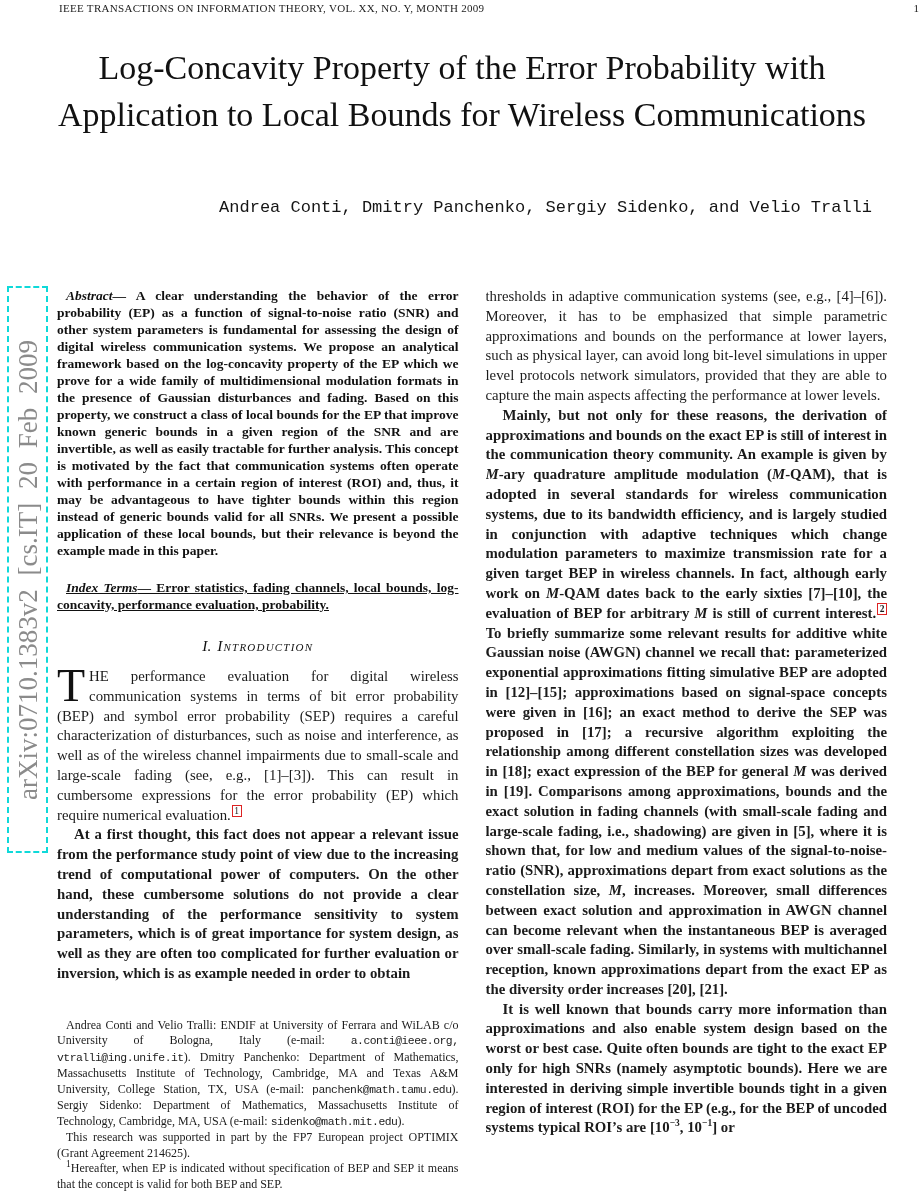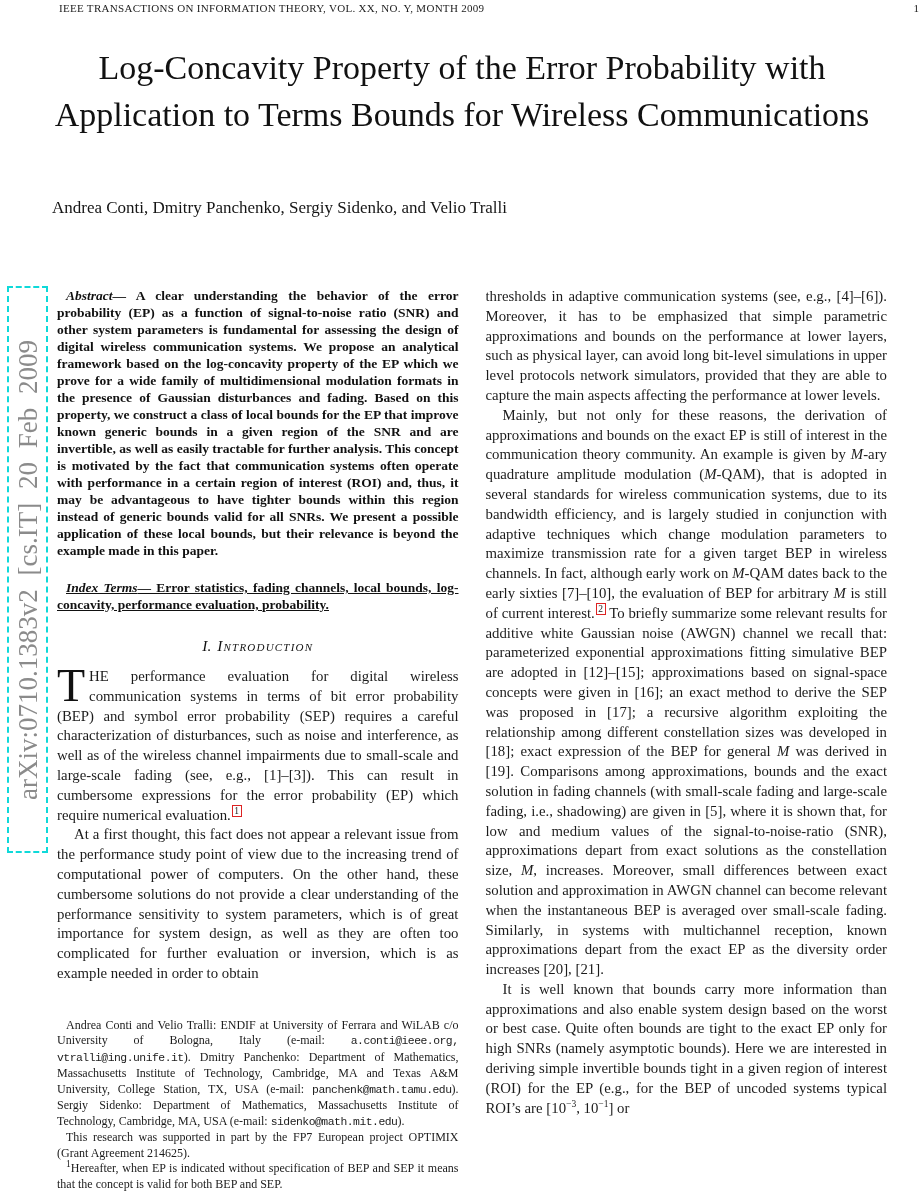--- a/index.html
+++ b/index.html
@@ -23,21 +23,21 @@
     font-size: 11px; color: #222;
   }
 
   .title {
     position: absolute; top: 44px; left: 52px; width: 820px;
     text-align: center; font-size: 34px; line-height: 47px;
     font-weight: normal; color: #111;
   }
   .authors {
     position: absolute; top: 198px; left: 52px; width: 820px;
-    text-align: left; font-size: 17px; color: #151515;
+    text-align: right; font-size: 17px; color: #151515; font-family: Liberation Mono, monospace;
   }
 
   .arxiv-box {
     position: absolute; left: 7px; top: 286px; width: 41px; height: 567px;
     border: 2px dashed var(--stamp-border, #0fd9d9);
   }
   .arxiv-text {
     position: absolute; left: 50%; top: 50%;
     transform: translate(-50%, -50%) rotate(-90deg);
     white-space: nowrap;
@@ -63,21 +63,21 @@
   .sec-heading {
     text-align: center; font-size: 15.5px; margin: 24px 0 12px 0;
     color: #111; word-spacing: 2px; font-style: italic;
   }
   .sc { font-variant: small-caps; letter-spacing: 1.2px; }
 
   .body-par {
     font-size: 14.8px; line-height: 19.8px; text-align: justify;
     color: #1b1b1b;
   }
-  .indent { text-indent: 17px; }
+  .indent { text-indent: 17px; font-weight: bold; }
 
   .dropcap {
     float: left; font-size: 46px; line-height: 36px;
     padding: 1px 4px 0 0; color: #111;
   }
 
   sup { font-size: 9.5px; line-height: 0; vertical-align: super; }
   .linkbox {
     border: 1px solid var(--linkbox-color, #dd2222);
     padding: 0 1.5px; margin-left: 1px;
@@ -91,21 +91,21 @@
   .tt { font-family: "Liberation Mono", monospace; font-size: 0.95em; letter-spacing: -0.5px; }
 </style>
 </head>
 <body>
 
 <div class="page">
 
   <div class="running-head">IEEE TRANSACTIONS ON INFORMATION THEORY, VOL. XX, NO. Y, MONTH 2009</div>
   <div class="page-num">1</div>
 
-  <h1 class="title">Log-Concavity Property of the Error Probability with Application to Terms Bounds for Wireless Communications</h1>
+  <h1 class="title">Log-Concavity Property of the Error Probability with Application to Local Bounds for Wireless Communications</h1>
   <div class="authors">Andrea Conti, Dmitry Panchenko, Sergiy Sidenko, and Velio Tralli</div>
 
   <div class="arxiv-box">
     <span class="arxiv-text">arXiv:0710.1383v2 [cs.IT] 20 Feb 2009</span>
   </div>
 
   <div class="columns">
 
     <div class="col">
       <p class="abstract"><span class="bi">Abstract</span><span>— A clear understanding the behavior of the error probability (EP) as a function of signal-to-noise ratio (SNR) and other system parameters is fundamental for assessing the design of digital wireless communication systems. We propose an analytical framework based on the log-concavity property of the EP which we prove for a wide family of multidimensional modulation formats in the presence of Gaussian disturbances and fading. Based on this property, we construct a class of local bounds for the EP that improve known generic bounds in a given region of the SNR and are invertible, as well as easily tractable for further analysis. This concept is motivated by the fact that communication systems often operate with performance in a certain region of interest (ROI) and, thus, it may be advantageous to have tighter bounds within this region instead of generic bounds valid for all SNRs. We present a possible application of these local bounds, but their relevance is beyond the example made in this paper.</span></p>

